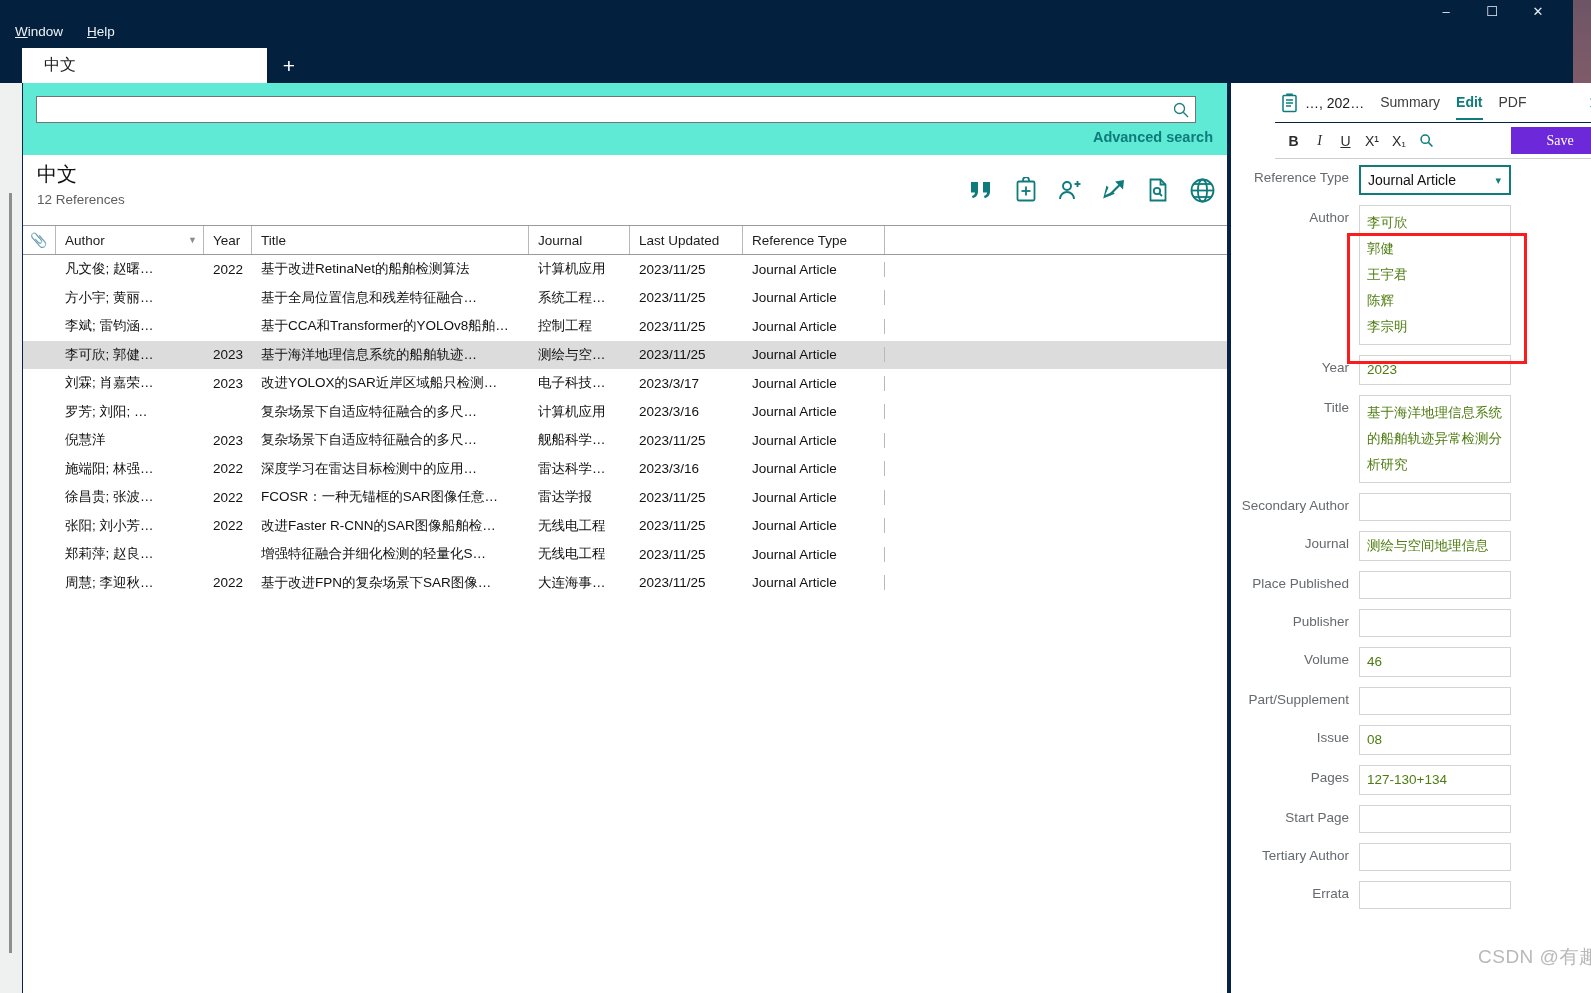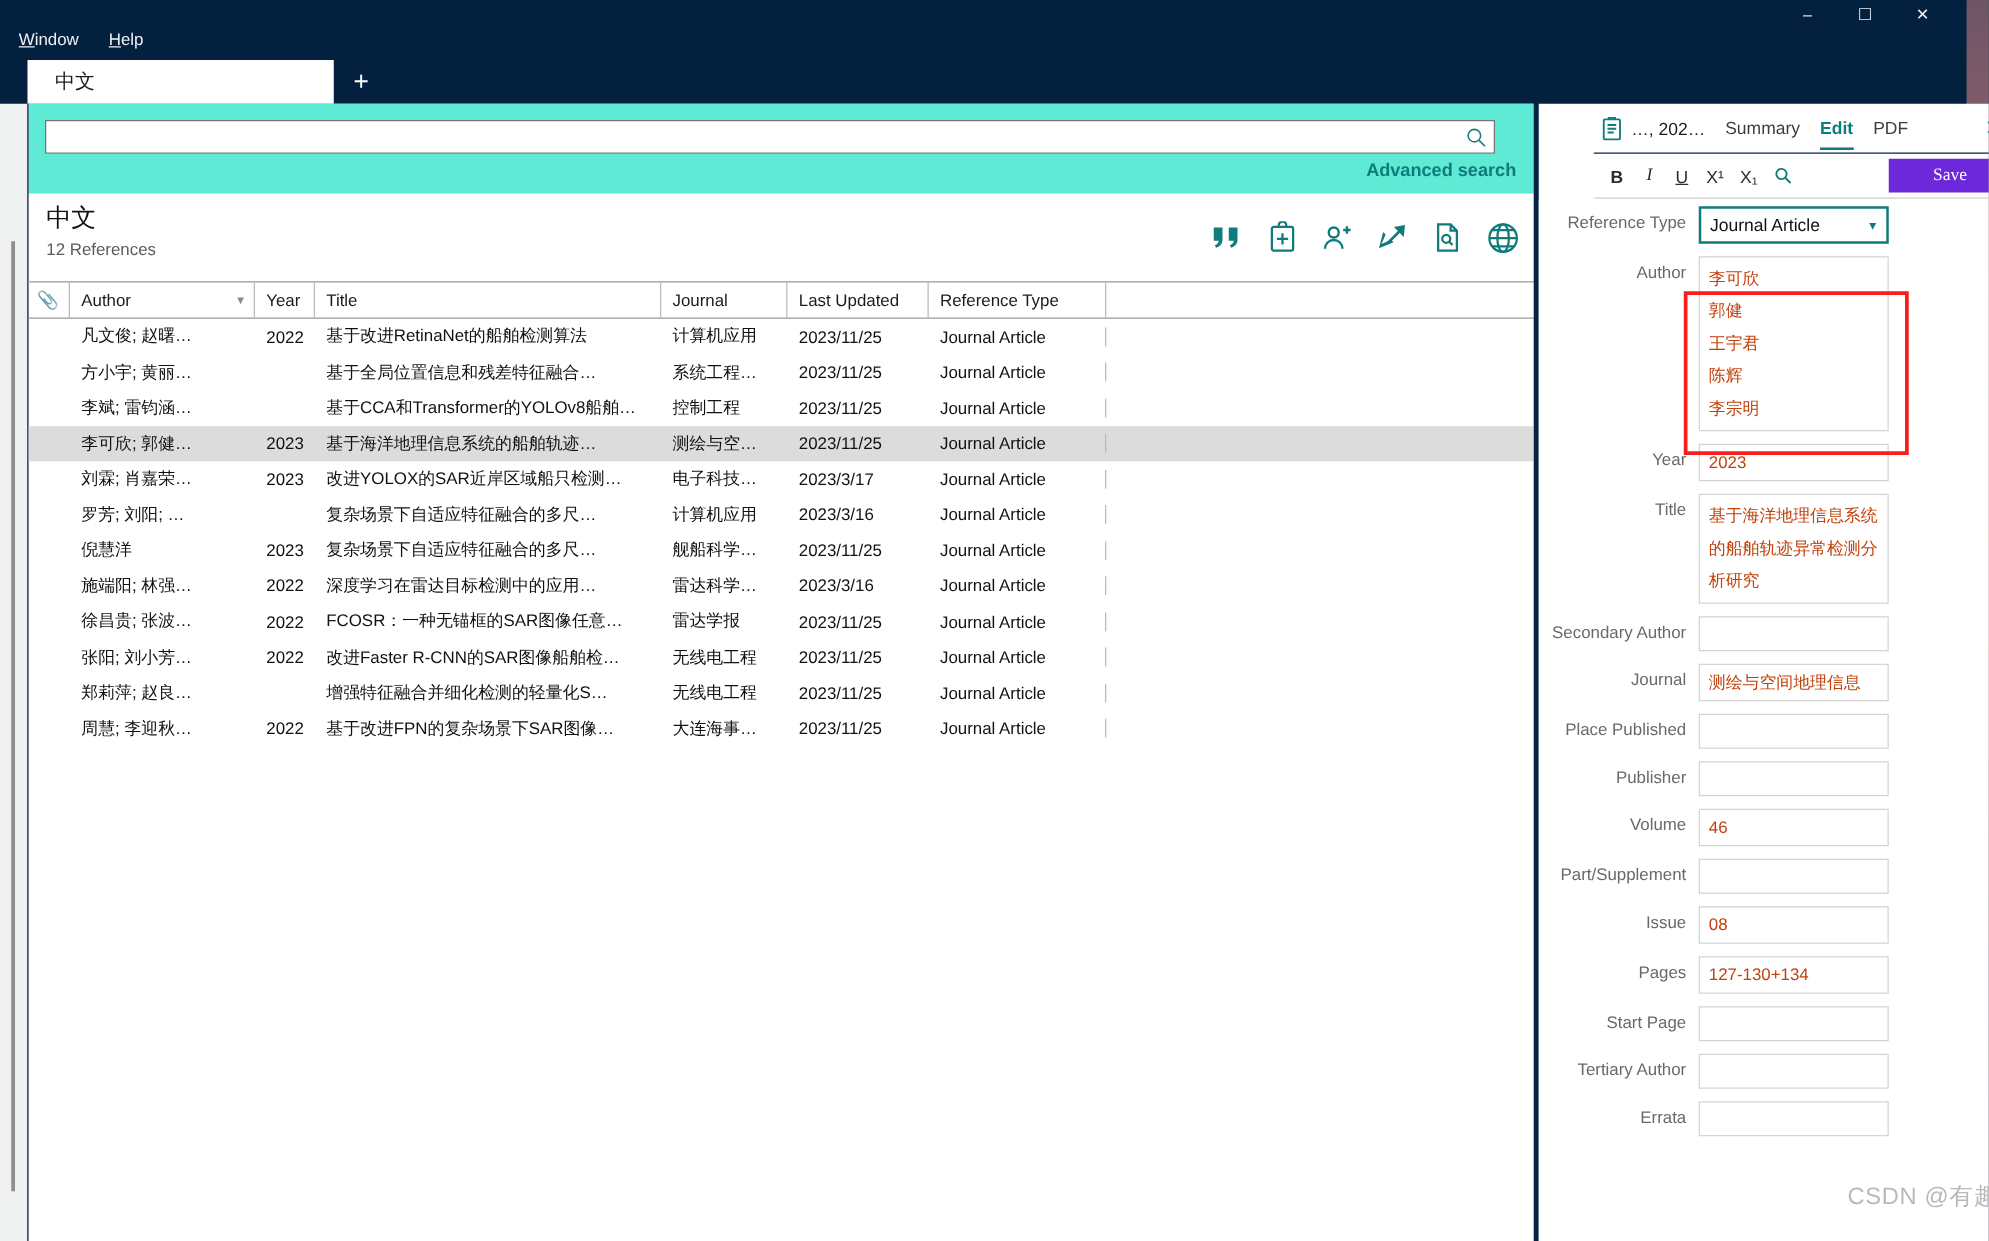--- a/index.html
+++ b/index.html
@@ -193,21 +193,21 @@
   .frow{
     display:flex;align-items:flex-start;margin:0 0 0 0;padding:5px 0 5px 0;
   }
   .flabel{
     width:128px;text-align:right;padding-right:10px;font-size:13.5px;color:#666a6e;
     box-sizing:border-box;padding-top:5px;
   }
   .fctl{width:152px;}
   .finput{
     width:152px;min-height:28px;border:1px solid #d4d4d4;background:#fff;box-sizing:border-box;
-    font-size:13.5px;color:#c2410c;padding:4px 7px;line-height:20px;
+    font-size:13.5px;color:#4d7c0f;padding:4px 7px;line-height:20px;
   }
   .finput.multiline{line-height:26px;}
   .finput.empty{min-height:28px;}
   #reftype-select{
     width:152px;height:30px;border:2px solid #0f7b7b;background:#fff;box-sizing:border-box;
     font-size:14px;color:#111;padding:0 7px;display:flex;align-items:center;cursor:pointer;
     position:relative;
   }
   #reftype-select .chev{position:absolute;right:8px;color:#0f7b7b;font-size:11px;}
   #author-highlight{

